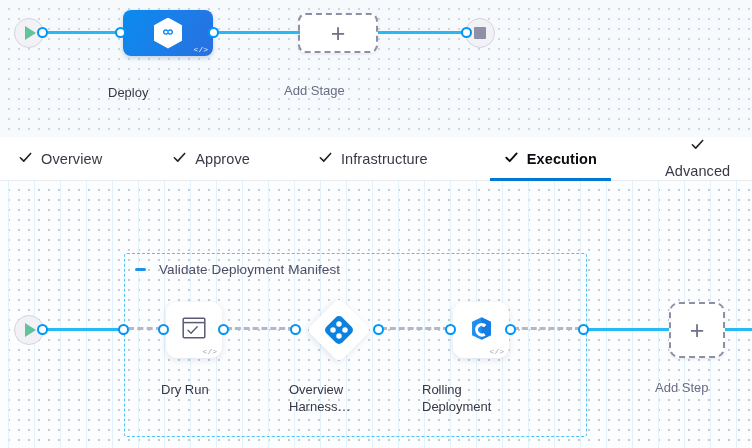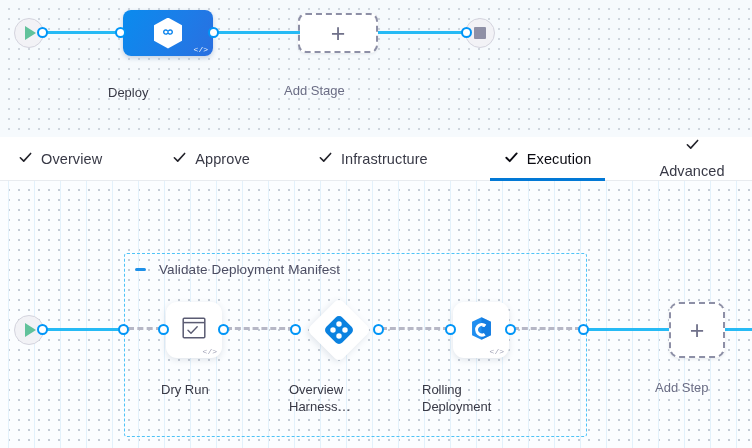--- a/index.html
+++ b/index.html
@@ -33,21 +33,21 @@
     display: flex; align-items: center; gap: 8px;
     height: 100%;
     padding: 0 4px;
     position: relative;
     cursor: pointer;
   }
   .tab-check { color: #22222a; font-size: 16px; line-height: 1; display: block; }
   .tab-label {
     font-size: 14.5px; color: #383946; letter-spacing: .1px;
   }
-  .tab.active .tab-label { color: #0b0b12; font-weight: 400; }
+  .tab.active .tab-label { color: #0b0b12; font-weight: 700; }
   .tab.active::after {
     content: ""; position: absolute; left: 0; right: 0; bottom: -1px;
     height: 3px; background: #0278d5;
   }
 
   
   .exec-canvas {
     position: absolute; left: 0; top: 181px; width: 752px; height: 267px;
     background-color: #fbfdff;
     background-image:

